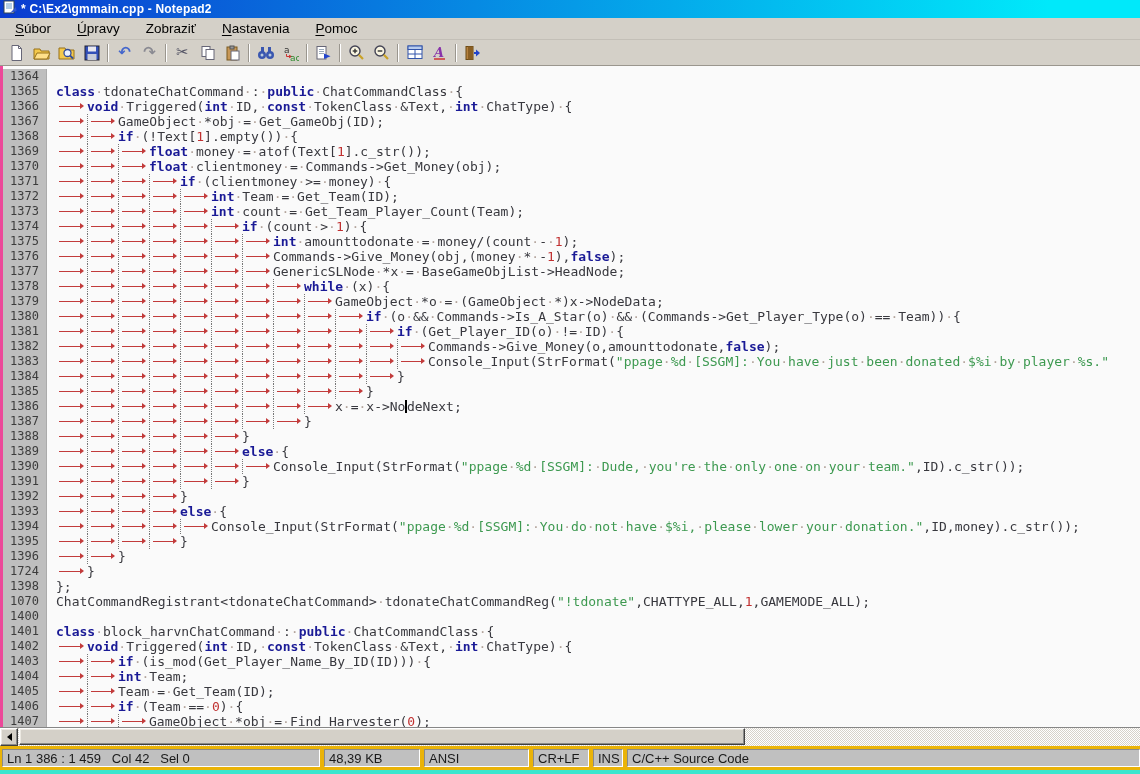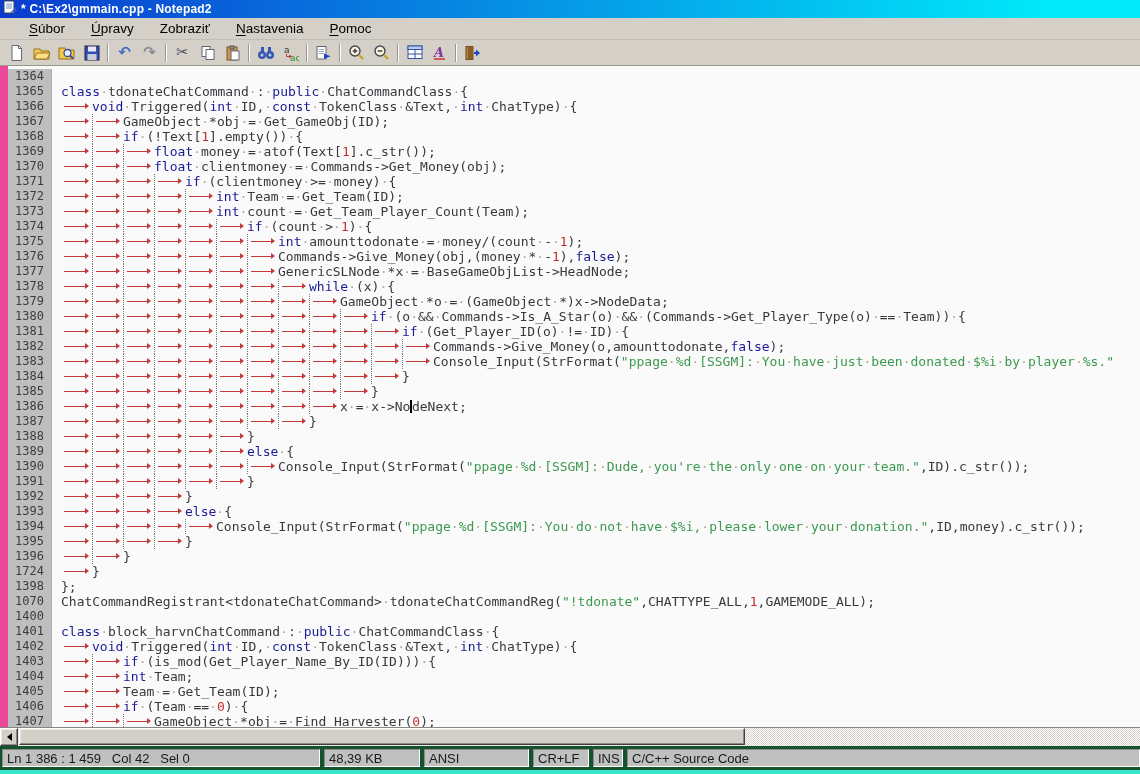--- a/index.html
+++ b/index.html
@@ -13,66 +13,66 @@
   body{width:1140px;height:774px;overflow:hidden;font-family:"Liberation Sans",sans-serif;background:var(--c-chrome)}
   .window{width:1140px;height:774px;display:flex;flex-direction:column}
 
   
   .titlebar{height:18px;flex:none;display:flex;align-items:center;gap:4px;padding-left:3px;
     background:linear-gradient(90deg,var(--c-title-left),var(--c-title-right) 92%)}
   .titletext{color:#fff;font-size:12px;font-weight:bold;white-space:pre;letter-spacing:.2px;padding-bottom:1px}
 
   
   .menubar{height:22px;flex:none;background:var(--c-chrome);display:flex;align-items:center;
-    font-size:13.5px;color:#000;padding-left:16px;border-bottom:1px solid #c3bfb7}
+    font-size:13.5px;color:#000;padding-left:2px;border-bottom:1px solid #c3bfb7}
   .mitem{padding:3px 13px 4px;white-space:pre}
   .mitem u{text-underline-offset:2px}
 
   
   .toolbar{height:26px;flex:none;background:var(--c-chrome);display:flex;align-items:center;
     padding-left:4px;border-bottom:1px solid #9a968e}
   .tbtn{width:25px;height:22px;display:flex;align-items:center;justify-content:center;flex:none}
   .tbtn svg{display:block}
   .tglyph{font-family:"DejaVu Sans",sans-serif;font-size:15px;line-height:1}
   .tsep{width:2px;height:18px;border-left:1px solid #9a968e;border-right:1px solid #fff;margin:0 3px;flex:none}
 
   
-  .editor{height:661px;flex:none;background:var(--c-editor-bg);overflow:hidden;border-left:8px solid #ec4899;padding-top:3px}
+  .editor{height:661px;flex:none;background:var(--c-editor-bg);overflow:hidden;border-left:3px solid #ec4899;padding-top:3px}
   .cl{display:flex;height:15px;line-height:15px;font-family:"DejaVu Sans Mono",monospace;font-size:13px;white-space:pre}
   .ln{width:44px;flex:none;background:var(--c-linenum-bg);color:var(--c-linenum-fg);text-align:right;
     padding-right:7px;font-size:12px;line-height:15px;border-right:1px solid #ABABAB}
   .lgap{width:9px;flex:none}
   .lbody{flex:1;white-space:pre;overflow:hidden}
   .tab{display:inline-block;width:31px;height:15px;position:relative;vertical-align:top}
   .tab.guide{border-left:1px dotted #777}
   .tab::before{content:"";position:absolute;left:3px;right:7px;top:7px;height:1px;background:var(--c-arrow)}
   .tab::after{content:"";position:absolute;right:3px;top:4px;width:0;height:0;
     border-left:4px solid var(--c-arrow);border-top:3px solid transparent;border-bottom:3px solid transparent}
-  .kw{color:var(--c-kw);font-weight:normal}
+  .kw{color:var(--c-kw);font-weight:bold}
   .tx{color:var(--c-tx)}
   .num{color:var(--c-num)}
   .str{color:var(--c-str)}
   .dot{color:var(--c-dot)}
   .caret{display:inline-block;width:1.5px;height:13px;background:#000;vertical-align:-2px}
 
   
   .hscroll{height:19px;flex:none;display:flex;background:var(--c-chrome);border-top:1px solid #868686}
   .sbtn{width:18px;height:100%;flex:none;background:var(--c-chrome);
     border:1px solid;border-color:#fff #404040 #404040 #fff;
     box-shadow:inset -1px -1px 0 #8a8a8a,inset 1px 1px 0 #ece9e2;
     display:flex;align-items:center;justify-content:center}
   .tri{width:0;height:0;border-right:5px solid #000;border-top:4px solid transparent;border-bottom:4px solid transparent}
   .strack{flex:1;position:relative;background:#E2DFD8;
     background-image:repeating-conic-gradient(#FFFFFF 0% 25%, #D6D2CA 0% 50%);background-size:2px 2px}
   .sthumb{position:absolute;left:1px;top:0;width:726px;height:17px;background:var(--c-chrome);
     border:1px solid;border-color:#fff #404040 #404040 #fff;
     box-shadow:inset -1px -1px 0 #8a8a8a,inset 1px 1px 0 #ece9e2}
 
   
-  .statusbar{height:24px;flex:none;background:#14532d;display:flex;align-items:center;gap:4px;
+  .statusbar{height:24px;flex:none;background:#eab308;display:flex;align-items:center;gap:4px;
     padding:2px 0 3px 2px;font-size:13px;color:#1a1a1a}
   .sp{height:18px;border:1px solid;border-color:#8a8a8a #fff #fff #8a8a8a;background:#C0C0C0;
     padding:1px 4px 0;white-space:pre;overflow:hidden;flex:none}
   .sp1{width:318px}.sp2{width:96px}.sp3{width:105px}.sp4{width:56px}.sp5{width:30px}
   .sp6{flex:1}
 
   .desktopstrip{height:4px;flex:none;background:var(--c-desktop)}
 </style>
 </head>
 <body>

